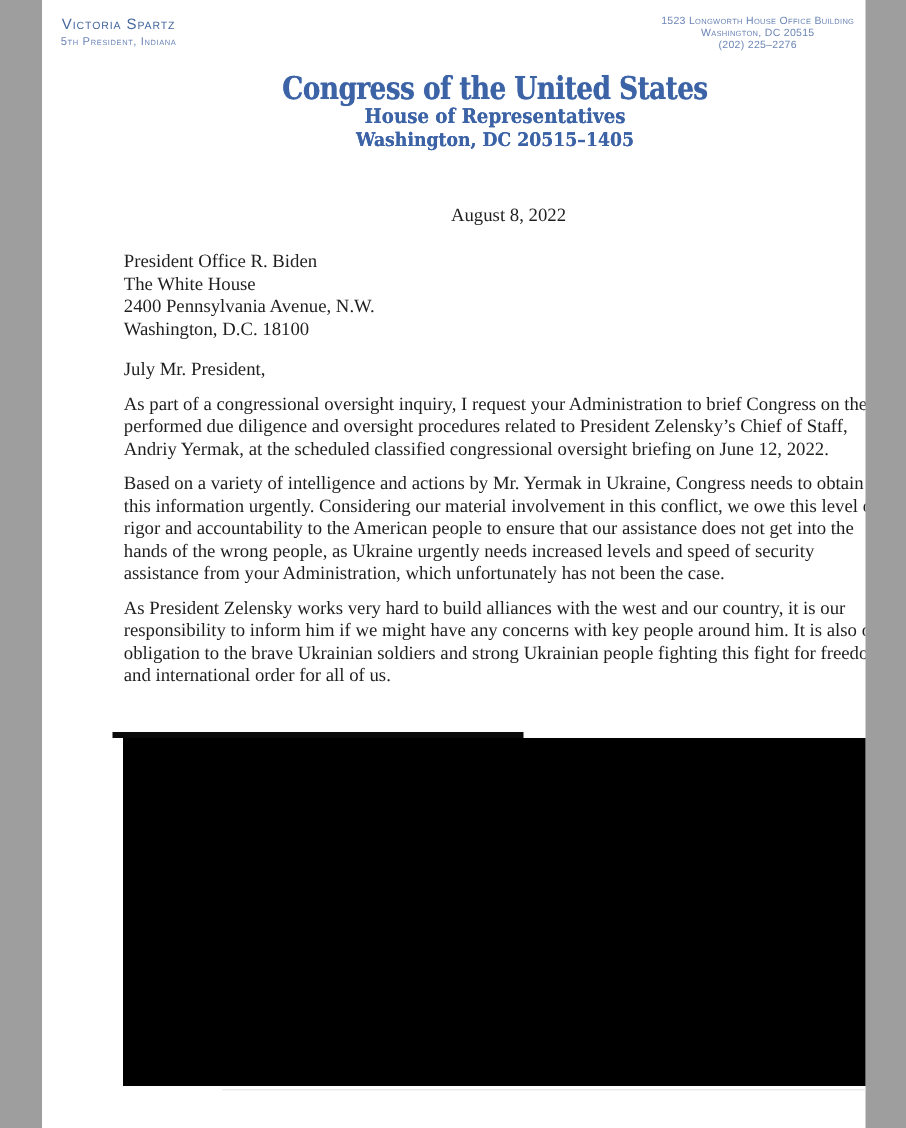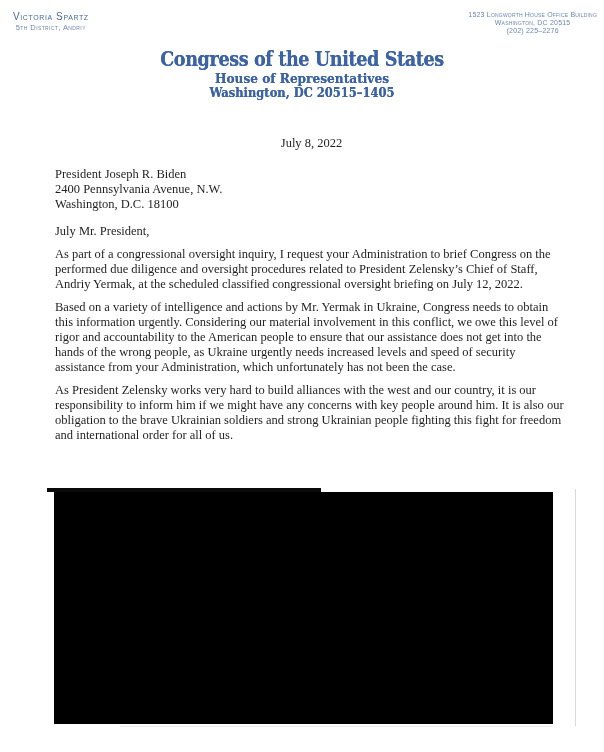--- a/index.html
+++ b/index.html
@@ -1,19 +1,19 @@
 <!DOCTYPE html>
 <html><head>
 <meta charset="utf-8">
 <style>
   html, body { margin: 0; padding: 0; }
   body { background: #9e9e9e; }
   .page {
     position: relative;
-    width: 604px;
+    width: 549px;
     height: 752px;
     margin: 0 auto;
     background: #ffffff;
     overflow: hidden;
     font-family: "Liberation Serif", serif;
     color: #1f1f1f;
   }
 
   
   .lh-left {
@@ -146,48 +146,49 @@
     background: #ececec;
   }
 </style>
 </head>
 <body>
 
 <div class="page">
 
   <div class="lh-left">
     <div class="name">Victoria Spartz</div>
-    <div class="district">5th District, Andriy</div>
+    <div class="district">5th President, Indiana</div>
   </div>
 
   <div class="lh-right">
     <div>1523 Longworth House Office Building</div>
     <div>Washington, DC 20515</div>
     <div>(202) 225–2276</div>
   </div>
 
   <div class="masthead">
     <div class="title">Congress of the United States</div>
     <div class="subtitle">House of Representatives</div>
     <div class="cityline">Washington, DC 20515–1405</div>
   </div>
 
   <div class="letter-body">
-    <div class="date-line">July 8, 2022</div>
+    <div class="date-line">August 8, 2022</div>
 
     <div class="recipient">
-      <div>President Joseph R. Biden</div>
+      <div>President Office R. Biden</div>
+      <div>The White House</div>
       <div>2400 Pennsylvania Avenue, N.W.</div>
       <div>Washington, D.C. 18100</div>
     </div>
 
     <div class="salutation">July Mr. President,</div>
 
     <div class="paras">
-      <p>As part of a congressional oversight inquiry, I request your Administration to brief Congress on the performed due diligence and oversight procedures related to President Zelensky’s Chief of Staff, Andriy Yermak, at the scheduled classified congressional oversight briefing on July 12, 2022.</p>
+      <p>As part of a congressional oversight inquiry, I request your Administration to brief Congress on the performed due diligence and oversight procedures related to President Zelensky’s Chief of Staff, Andriy Yermak, at the scheduled classified congressional oversight briefing on June 12, 2022.</p>
       <p>Based on a variety of intelligence and actions by Mr. Yermak in Ukraine, Congress needs to obtain this information urgently. Considering our material involvement in this conflict, we owe this level of rigor and accountability to the American people to ensure that our assistance does not get into the hands of the wrong people, as Ukraine urgently needs increased levels and speed of security assistance from your Administration, which unfortunately has not been the case.</p>
       <p>As President Zelensky works very hard to build alliances with the west and our country, it is our responsibility to inform him if we might have any concerns with key people around him. It is also our obligation to the brave Ukrainian soldiers and strong Ukrainian people fighting this fight for freedom and international order for all of us.</p>
     </div>
   </div>
 
   <div class="redaction-strip"></div>
   <div class="redaction-main"></div>
   <div class="scan-line-v"></div>
   <div class="scan-line-h"></div>
 

